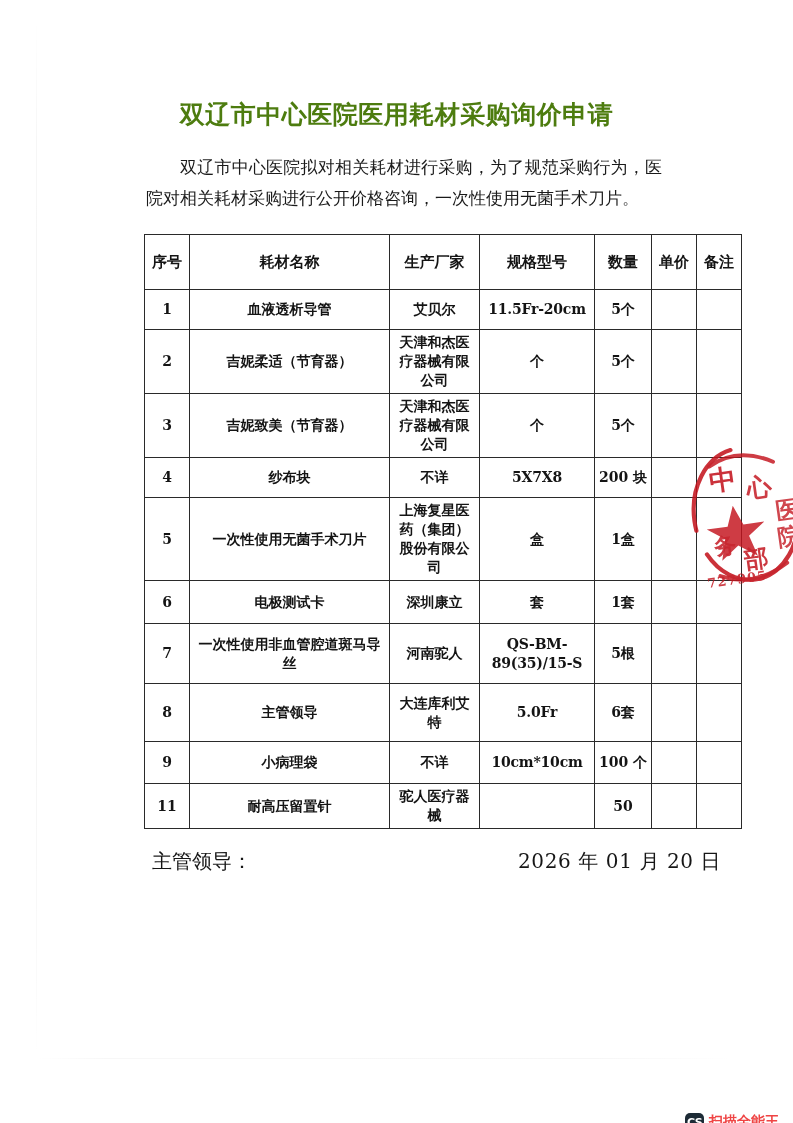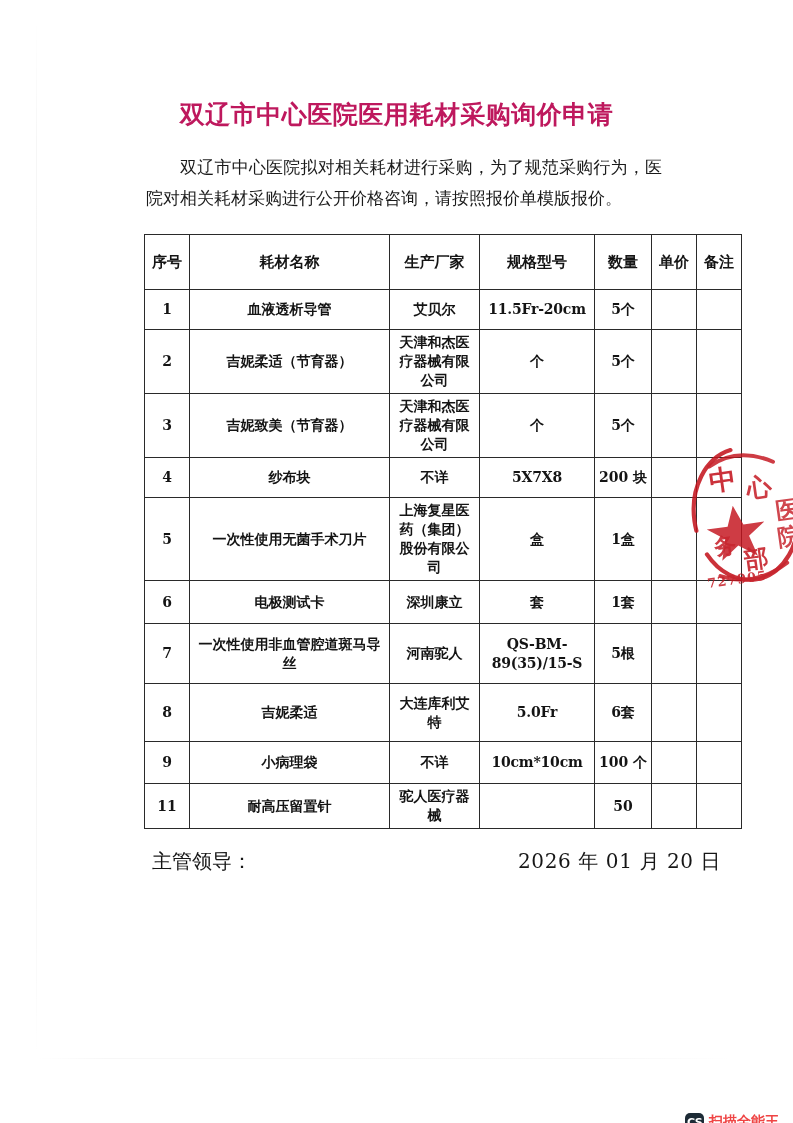--- a/index.html
+++ b/index.html
@@ -54,21 +54,21 @@
   .doc-title {
     position: absolute;
     left: 0;
     top: 98px;
     width: 793px;
     text-align: center;
     font-family: "DejaVu Serif", "Liberation Serif", serif;
     font-size: 25px;
     font-weight: bold;
     letter-spacing: 0.5px;
-    color: #be185d;
+    color: #4d7c0f;
     white-space: nowrap;
   }
 
   
   .doc-intro {
     position: absolute;
     left: 146px;
     top: 152px;
     width: 516px;
     font-family: "DejaVu Serif", "Liberation Serif", serif;
@@ -215,21 +215,21 @@
 </head>
 <body>
 
 <div id="page">
 
   <div class="scan-edge-left"></div>
   <div class="scan-edge-bottom"></div>
 
   <div class="doc-title">双辽市中心医院医用耗材采购询价申请</div>
 
-  <div class="doc-intro">双辽市中心医院拟对相关耗材进行采购，为了规范采购行为，医院对相关耗材采购进行公开价格咨询，请按照报价单模版报价。</div>
+  <div class="doc-intro">双辽市中心医院拟对相关耗材进行采购，为了规范采购行为，医院对相关耗材采购进行公开价格咨询，一次性使用无菌手术刀片。</div>
 
   <div class="tbl-wrap">
     <table class="items">
       <colgroup>
         <col class="w-idx">
           <col class="w-name">
           <col class="w-maker">
         <col class="w-spec">
           <col class="w-qty">
           <col class="w-price">
@@ -313,21 +313,21 @@
           <td class="c-name">一次性使用非血管腔道斑马导丝</td>
           <td class="c-maker">河南驼人</td>
           <td class="c-spec">QS-BM-89(35)/15-S</td>
           <td class="c-qty">5根</td>
           <td class="c-price"></td>
           <td class="c-note"></td>
         </tr>
 
         <tr style="height:58px">
           <td class="c-idx">8</td>
-          <td class="c-name">吉妮柔适</td>
+          <td class="c-name">主管领导</td>
           <td class="c-maker">大连库利艾特</td>
           <td class="c-spec">5.0Fr</td>
           <td class="c-qty">6套</td>
           <td class="c-price"></td>
           <td class="c-note"></td>
         </tr>
 
         <tr style="height:42px">
           <td class="c-idx">9</td>
           <td class="c-name">小病理袋</td>

